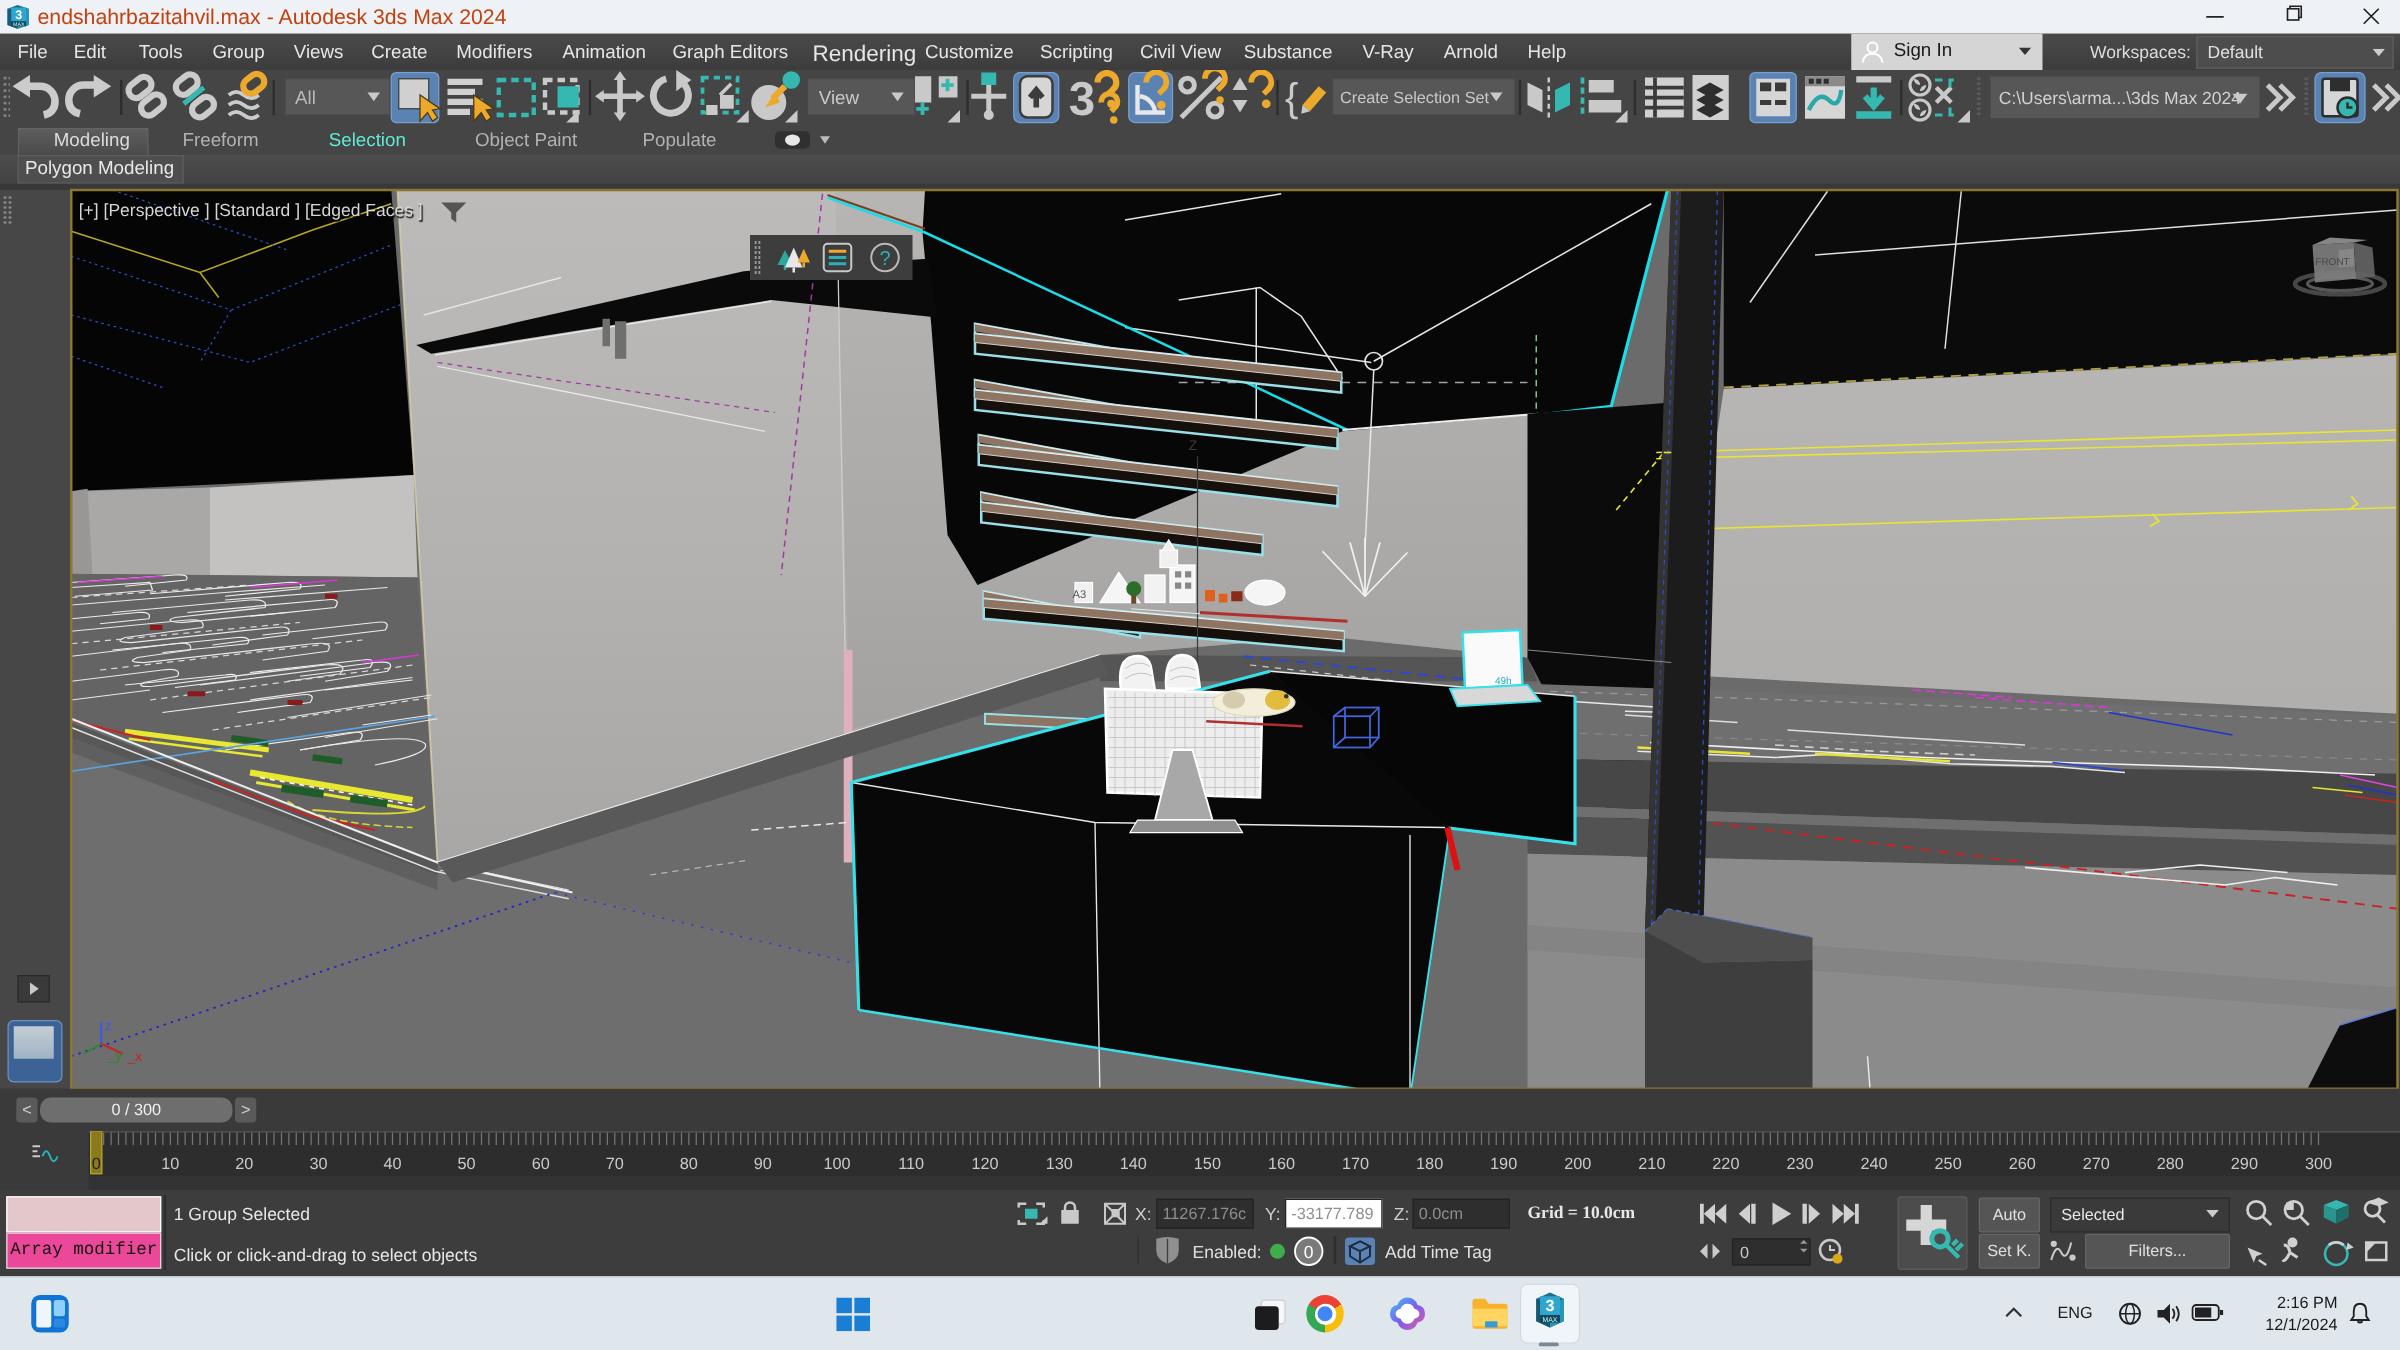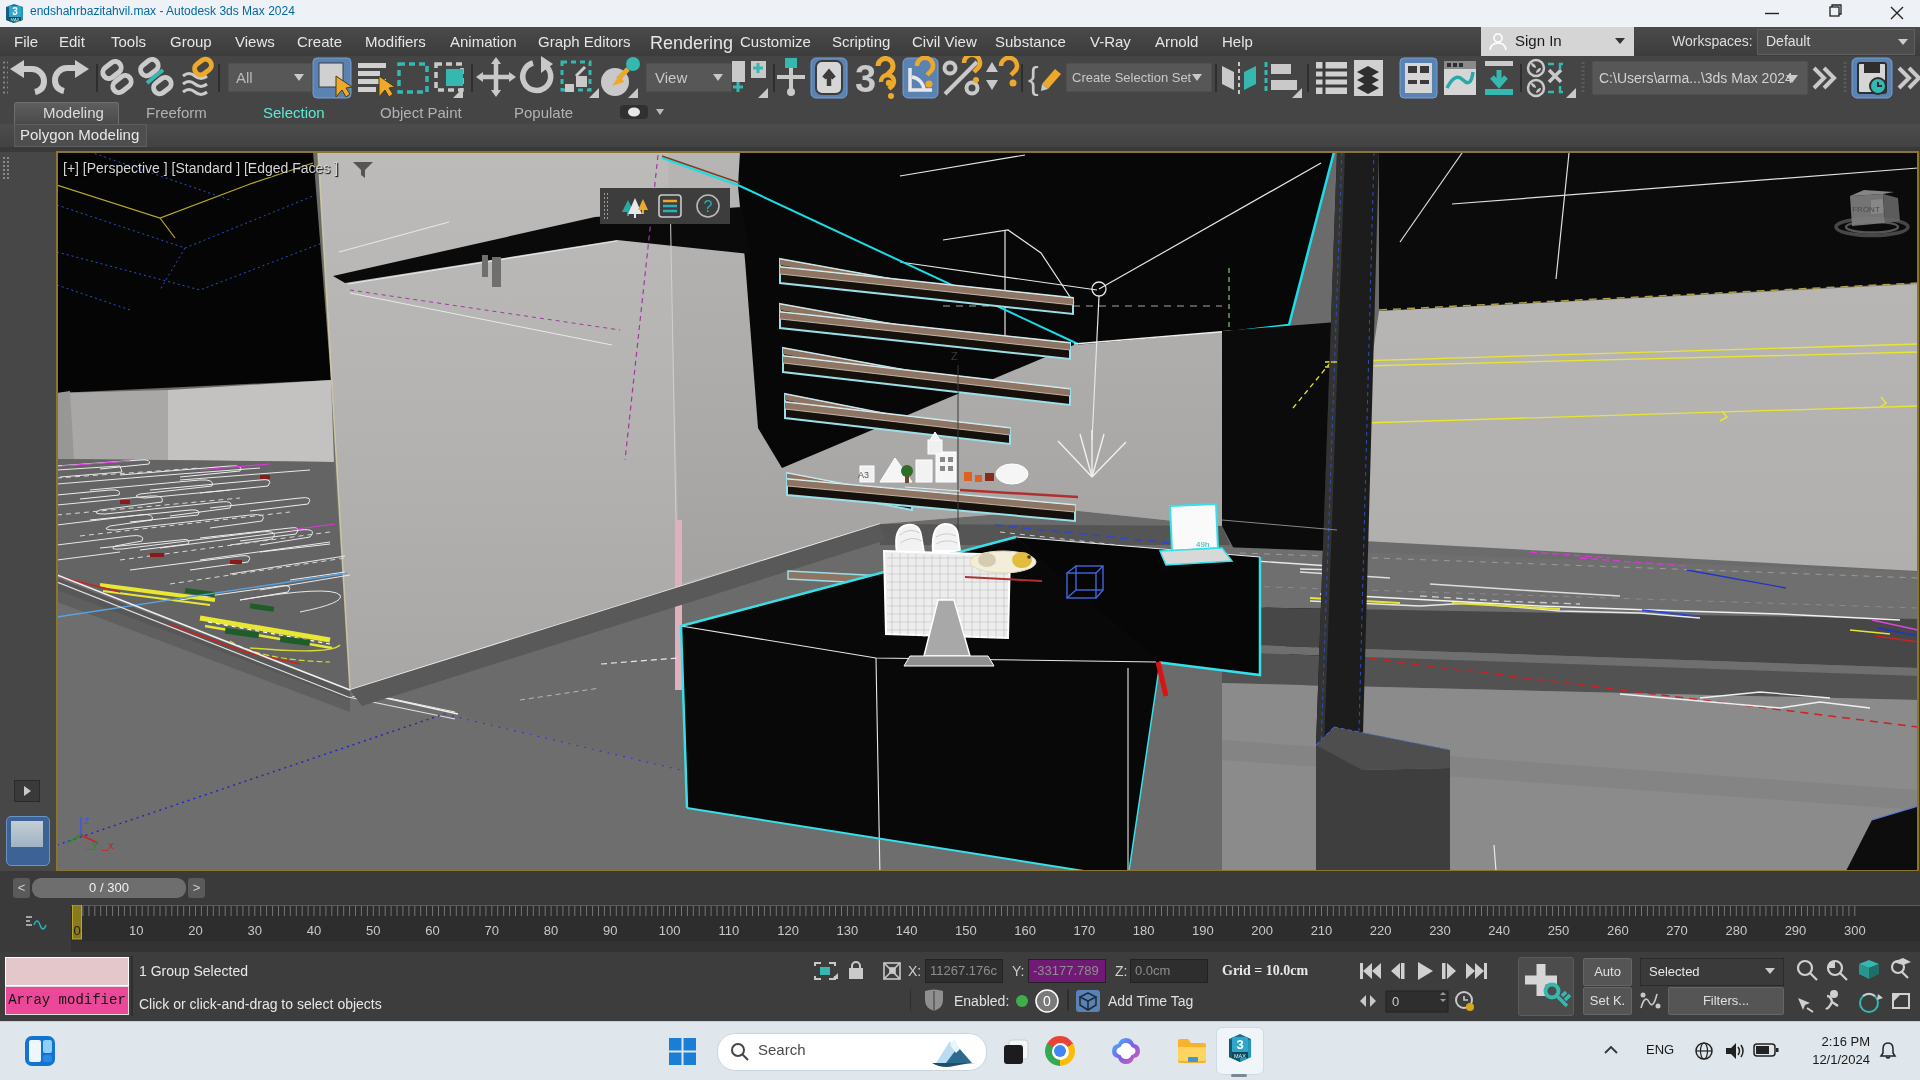--- a/index.html
+++ b/index.html
@@ -12,21 +12,21 @@
 <div class="abs" style="left:0;top:0;width:1920px;height:27px;background:#eef1f6;">
   <svg class="abs" style="left:4px;top:3px" width="21" height="21" viewBox="0 0 21 21">
     <polygon points="2,4 10,1 19,4 19,17 10,20 2,17" fill="#1b6f8f"></polygon>
     <polygon points="2,4 10,7 10,20 2,17" fill="#155d7a"></polygon>
     <polygon points="10,7 19,4 19,17 10,20" fill="#2596b8"></polygon>
     <rect x="5" y="3" width="12" height="11" fill="#2fa7cc"></rect>
     <text x="11" y="12" font-size="10" font-weight="bold" fill="#fff" text-anchor="middle">3</text>
     <rect x="5" y="14" width="12" height="4" fill="#10475e"></rect>
     <text x="11" y="17.6" font-size="4.2" fill="#cfe" text-anchor="middle">MAX</text>
   </svg>
-  <div class="abs" style="left:30px;top:4px;font-size:12px;color:#0369a1;">endshahrbazitahvil.max - Autodesk 3ds Max 2024</div>
+  <div class="abs" style="left:30px;top:4px;font-size:17px;color:#c2410c;">endshahrbazitahvil.max - Autodesk 3ds Max 2024</div>
   <svg class="abs" style="left:1760px;top:0" width="160" height="27" viewBox="0 0 160 27">
     <line x1="5" y1="13.5" x2="19" y2="13.5" stroke="#222" stroke-width="1.4"></line>
     <rect x="70" y="7" width="9" height="9" fill="none" stroke="#222" stroke-width="1.3"></rect>
     <path d="M72 7 v-2 h9 v9 h-2" fill="none" stroke="#222" stroke-width="1.3"></path>
     <path d="M131 7 l12 12 M143 7 l-12 12" stroke="#222" stroke-width="1.4"></path>
   </svg>
 </div>
 
 <div class="abs" style="left:0;top:27px;width:1920px;height:29px;background:linear-gradient(#4a4a4a,#3c3c3c);border-bottom:1px solid #333;">
   <div class="abs" style="top:6px;left:14px;font-size:15px;color:#e6e6e6;">File</div>
@@ -1096,21 +1096,21 @@
     </g>
     <g fill="none" stroke="#c9c9c9" stroke-width="1.6">
       <rect x="72" y="3" width="16" height="16"></rect>
       <path d="M72 3 l16 16 M88 3 l-16 16"></path>
       <rect x="78" y="8" width="5" height="5" fill="#c9c9c9"></rect>
     </g>
   </svg>
   <div class="abs" style="left:908px;top:11px;font-size:14px;color:#cfcfcf;">X:</div>
   <div class="abs" style="left:925px;top:7px;width:72px;height:22px;background:#2e2e2e;border:1px solid #222;color:#8e8e8e;font-size:13px;line-height:22px;padding-left:4px;">11267.176c</div>
   <div class="abs" style="left:1012px;top:11px;font-size:14px;color:#cfcfcf;">Y:</div>
-  <div class="abs" style="left:1028px;top:7px;width:72px;height:22px;background:#701a75;border:1px solid #222;color:#8e8e8e;font-size:13px;line-height:22px;padding-left:4px;">-33177.789</div>
+  <div class="abs" style="left:1028px;top:7px;width:72px;height:22px;background:#ffffff;border:1px solid #222;color:#8e8e8e;font-size:13px;line-height:22px;padding-left:4px;">-33177.789</div>
   <div class="abs" style="left:1115px;top:11px;font-size:14px;color:#cfcfcf;">Z:</div>
   <div class="abs" style="left:1130px;top:7px;width:72px;height:22px;background:#2e2e2e;border:1px solid #222;color:#8e8e8e;font-size:13px;line-height:22px;padding-left:4px;">0.0cm</div>
   <div class="abs" style="left:1222px;top:11px;font-size:14px;color:#e8e8e8;font-weight:bold;font-family:Liberation Serif, serif;">Grid = 10.0cm</div>
   <svg class="abs" style="left:1358px;top:7px" width="145" height="24" viewBox="0 0 145 24">
     <g fill="#d0d0d0">
       <rect x="2" y="4" width="3" height="16"></rect>
         <polygon points="14,4 14,20 5,12"></polygon>
         <polygon points="23,4 23,20 14,12"></polygon>
       <polygon points="42,4 42,20 33,12"></polygon>
         <rect x="43" y="4" width="3.5" height="16"></rect>
@@ -1207,33 +1207,20 @@
     <rect x="5" y="5" width="12" height="22" rx="2" fill="#eef6fc"></rect>
     <rect x="19" y="5" width="9" height="13" rx="2" fill="#8fd0f8"></rect>
     <rect x="19" y="20" width="9" height="7" rx="2" fill="#2a8ae0"></rect>
   </svg>
   <svg class="abs" style="left:669px;top:1035px;top:16px" width="27" height="27" viewBox="0 0 27 27">
     <rect x="0" y="0" width="12.5" height="12.5" fill="#1a7fd4"></rect>
     <rect x="14.5" y="0" width="12.5" height="12.5" fill="#1a7fd4"></rect>
     <rect x="0" y="14.5" width="12.5" height="12.5" fill="#1a7fd4"></rect>
     <rect x="14.5" y="14.5" width="12.5" height="12.5" fill="#1a7fd4"></rect>
   </svg>
-  <div class="abs" style="left:717px;top:11px;width:268px;height:36px;background:#ffffff;border:1px solid #ccd5dc;border-radius:18px;">
-    <svg class="abs" style="left:12px;top:8px" width="20" height="20" viewBox="0 0 20 20">
-      <circle cx="8" cy="8" r="6" fill="none" stroke="#444" stroke-width="2"></circle>
-        <line x1="12.5" y1="12.5" x2="18" y2="18" stroke="#444" stroke-width="2"></line>
-    </svg>
-    <div class="abs" style="left:40px;top:7px;font-size:15px;color:#4a4a4a;">Search</div>
-    <svg class="abs" style="left:210px;top:3px" width="52" height="30" viewBox="0 0 52 30">
-      <polygon points="8,26 22,4 32,26" fill="#b9dcf2"></polygon>
-      <polygon points="18,26 30,10 44,26" fill="#2a6a8e"></polygon>
-      <polygon points="22,8 26,2 32,12 28,16" fill="#e8f4fa"></polygon>
-      <path d="M4 26 q10 6 22 3 q14 -3 22 -3 z" fill="#1e4e6a"></path>
-    </svg>
-  </div>
   <svg class="abs" style="left:1002px;top:16px" width="28" height="28" viewBox="0 0 28 28">
     <rect x="7" y="2" width="19" height="19" rx="3" fill="#f4f6f8" stroke="#c9ced4"></rect>
     <rect x="2" y="7" width="19" height="19" rx="3" fill="#1c1c1e"></rect>
   </svg>
   <div class="abs" style="left:1045px;top:14px;width:30px;height:30px;border-radius:50%;background:conic-gradient(from 300deg, #ea4335 0 120deg, #fbbc05 120deg 240deg, #34a853 240deg 360deg);"></div>
   <div class="abs" style="left:1051.5px;top:20.5px;width:17px;height:17px;border-radius:50%;background:#fff;"></div>
   <div class="abs" style="left:1054px;top:23px;width:12px;height:12px;border-radius:50%;background:#4285f4;"></div>
   <svg class="abs" style="left:1111px;top:14px" width="30" height="30" viewBox="0 0 30 30">
     <defs>
         <linearGradient id="cop" x1="0" y1="0" x2="1" y2="1">

